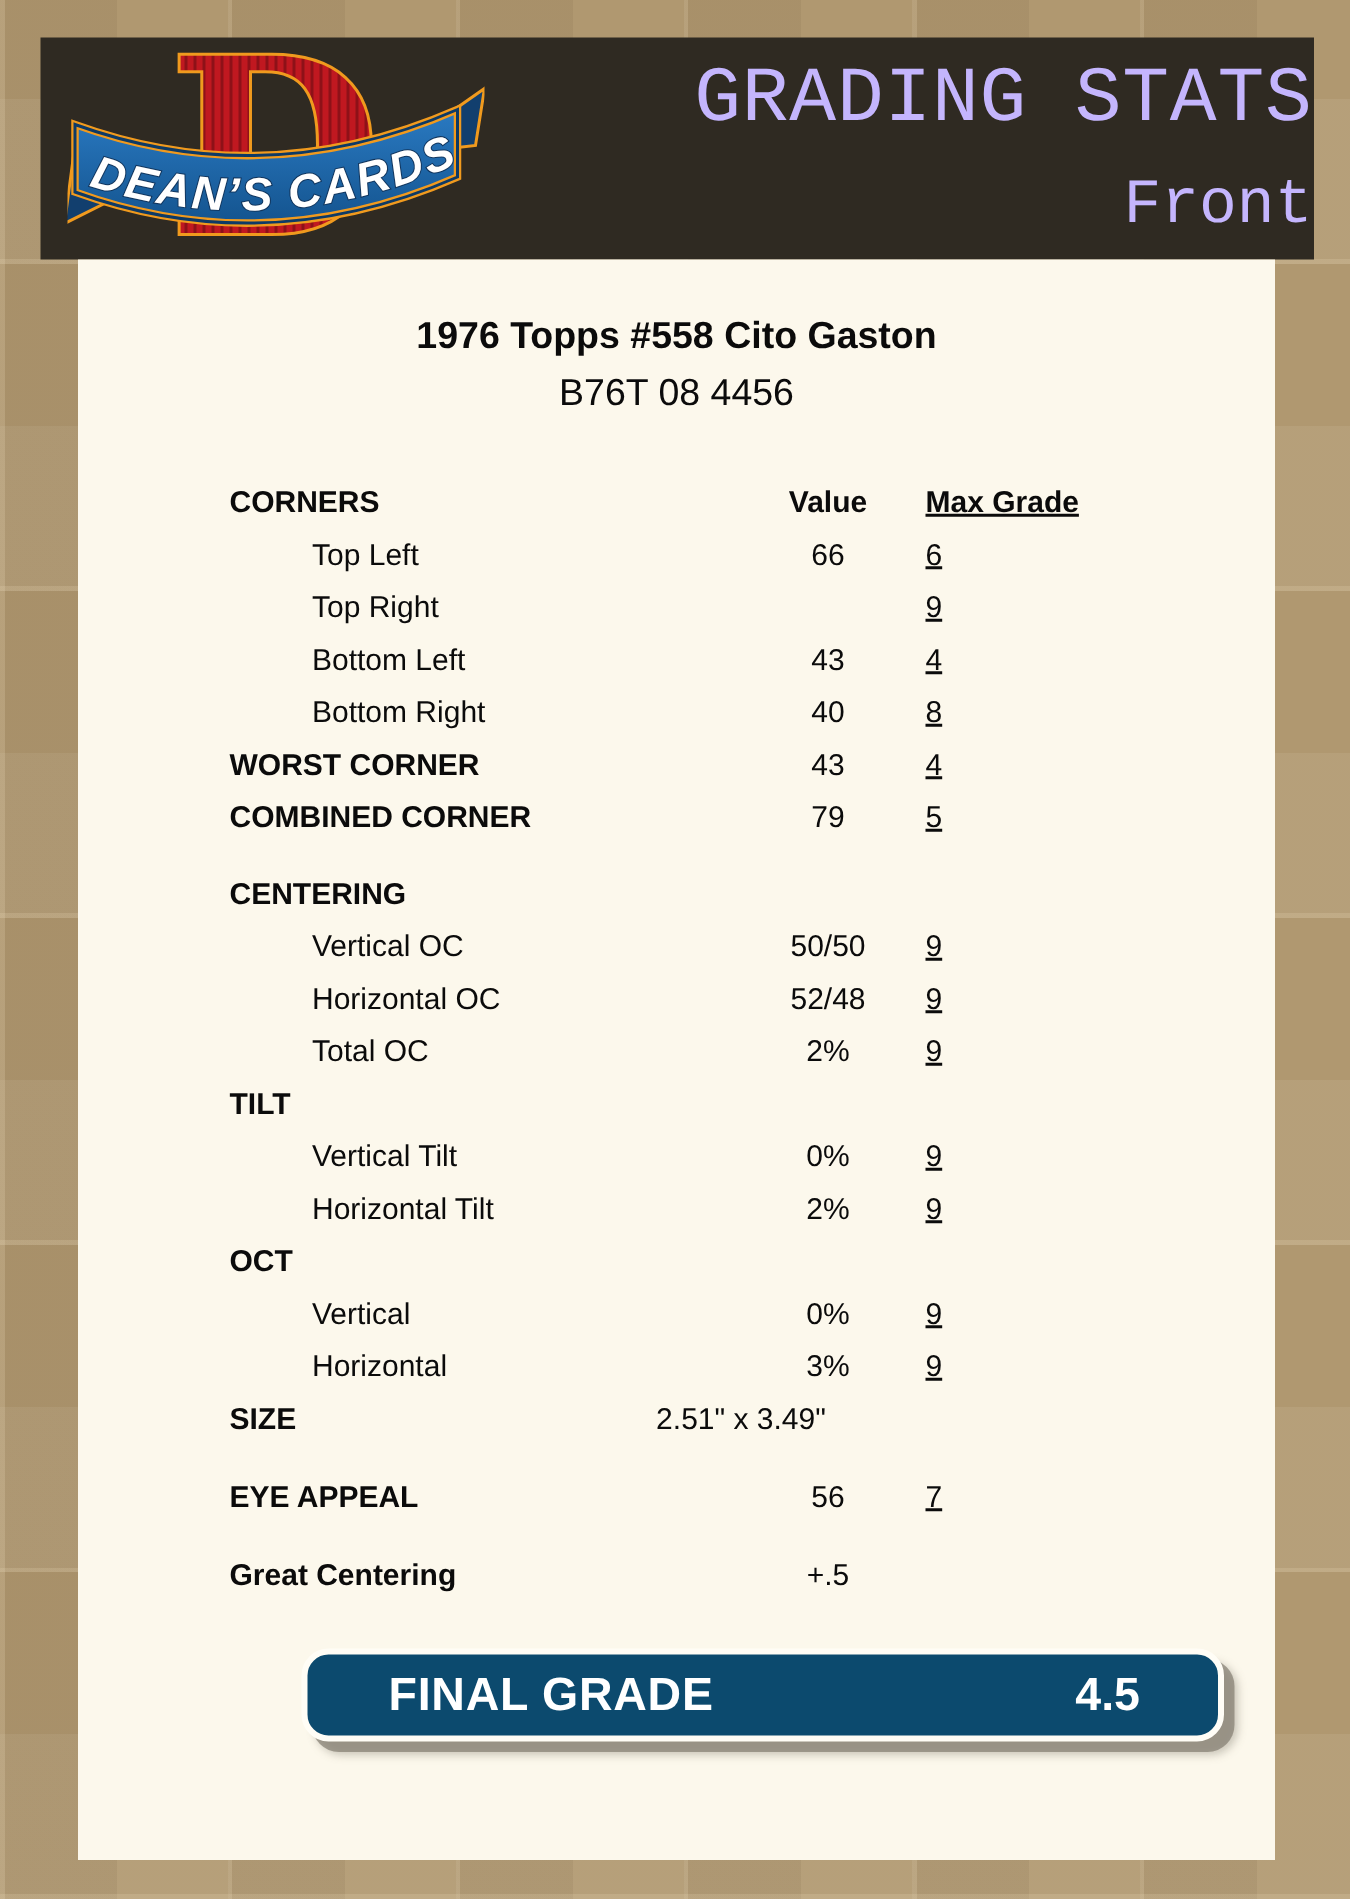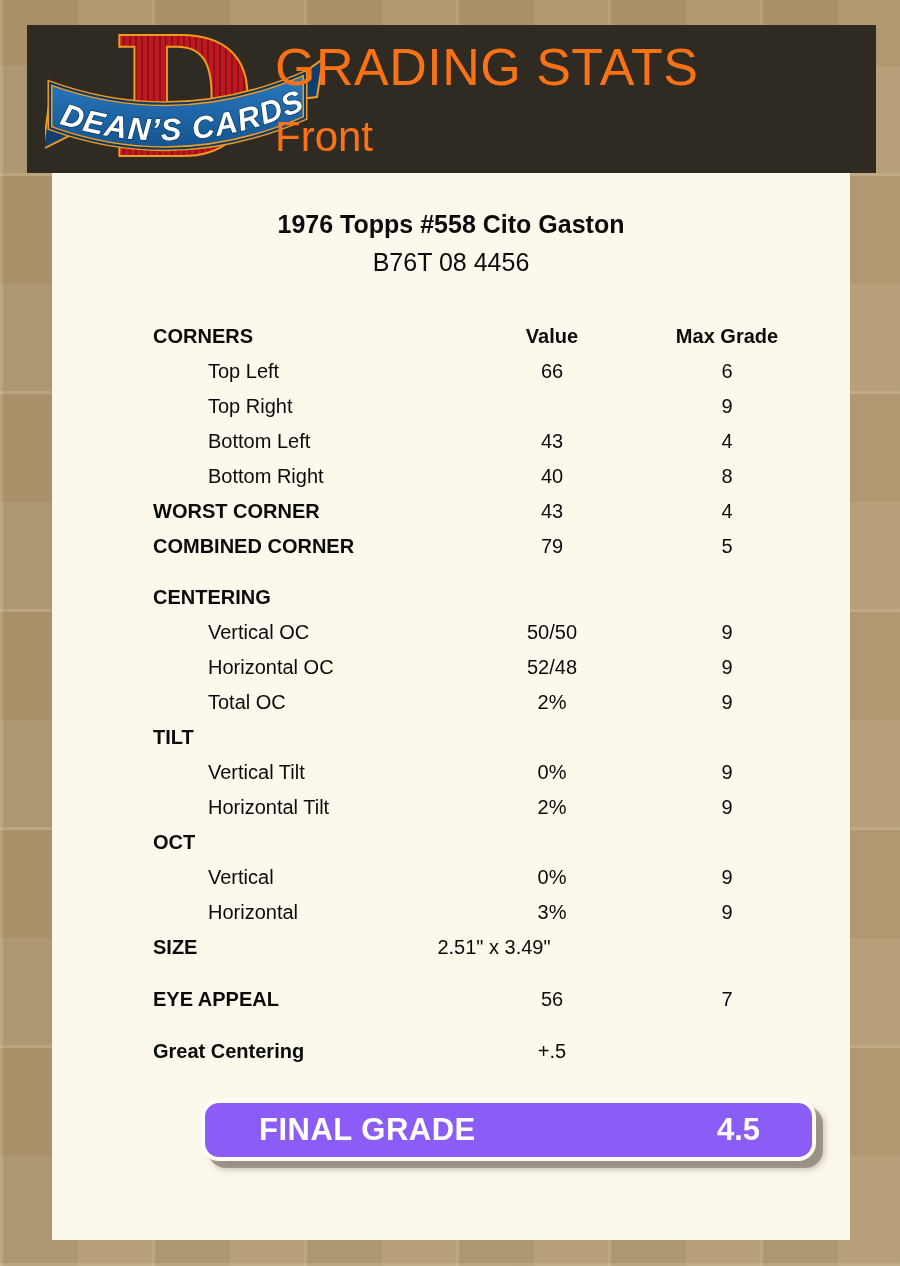--- a/index.html
+++ b/index.html
@@ -18,47 +18,47 @@
       repeating-linear-gradient(0deg, rgba(255,248,235,.08) 0 110px, rgba(0,0,0,0) 110px 218px);
   }
   
   .header-bar{
     position:absolute;left:27px;top:25px;width:849px;height:148px;
     background:#2f2a22;
   }
   .logo{position:absolute;left:18px;top:6px;width:278px;height:138px;}
   .header-titles{
     position:absolute;left:248px;top:0;width:600px;height:100%;
-    display:flex;flex-direction:column;align-items:flex-start;justify-content:center;
-    color:#f97316;text-align:center;
+    display:flex;flex-direction:column;align-items:flex-end;justify-content:center;
+    color:#c4b5fd;text-align:center;font-family:Liberation Mono, monospace;
   }
   .header-title{font-size:52px;line-height:1;font-weight:400;letter-spacing:0.5px;}
   .header-subtitle{font-size:42px;line-height:1;margin-top:23px;font-weight:400;}
   
   .card{
     position:absolute;left:52px;top:173px;width:798px;height:1067px;
     background:#fcf8ec;color:#0b0b0b;
   }
   .card-title{margin:0;padding-top:37px;text-align:center;font-size:25px;font-weight:bold;}
   .card-code{margin:0;padding-top:9px;text-align:center;font-size:25px;font-weight:400;}
   .grading-table{position:absolute;left:0;top:145px;width:100%;}
   .row{position:relative;height:35px;font-size:20px;}
   .row span{position:absolute;top:50%;transform:translateY(-50%);white-space:nowrap;}
   .cl{left:156px;}
   .sec .cl,.hrow .cl{left:101px;font-weight:bold;}
   .cv{left:380px;width:240px;text-align:center;}
-  .cm{left:565px;width:220px;text-align:center;}
+  .cm{left:565px;width:220px;text-align:left;text-decoration:underline;}
   .hrow .cv,.hrow .cm{font-weight:bold;}
   .size .cv{left:322px;}
   .gap{margin-top:16px;}
   .gap2{margin-top:17px;}
   
   .final-grade{
     position:absolute;left:149px;top:926px;width:501px;height:54px;
-    background:#8b5cf6;border:4px solid #fffdf6;border-radius:18px;
+    background:#0c4a6e;border:4px solid #fffdf6;border-radius:18px;
     box-shadow:7px 7px 0 rgba(125,118,106,.65), 9px 9px 6px rgba(110,102,90,.35);
     display:flex;align-items:center;justify-content:space-between;
     padding:0 52px 0 54px;box-sizing:content-box;
     color:#ffffff;cursor:pointer;
   }
   .final-grade-label{font-size:31px;font-weight:bold;letter-spacing:0.5px;}
   .final-grade-value{font-size:31px;font-weight:bold;}
 </style>
 </head>
 <body>

